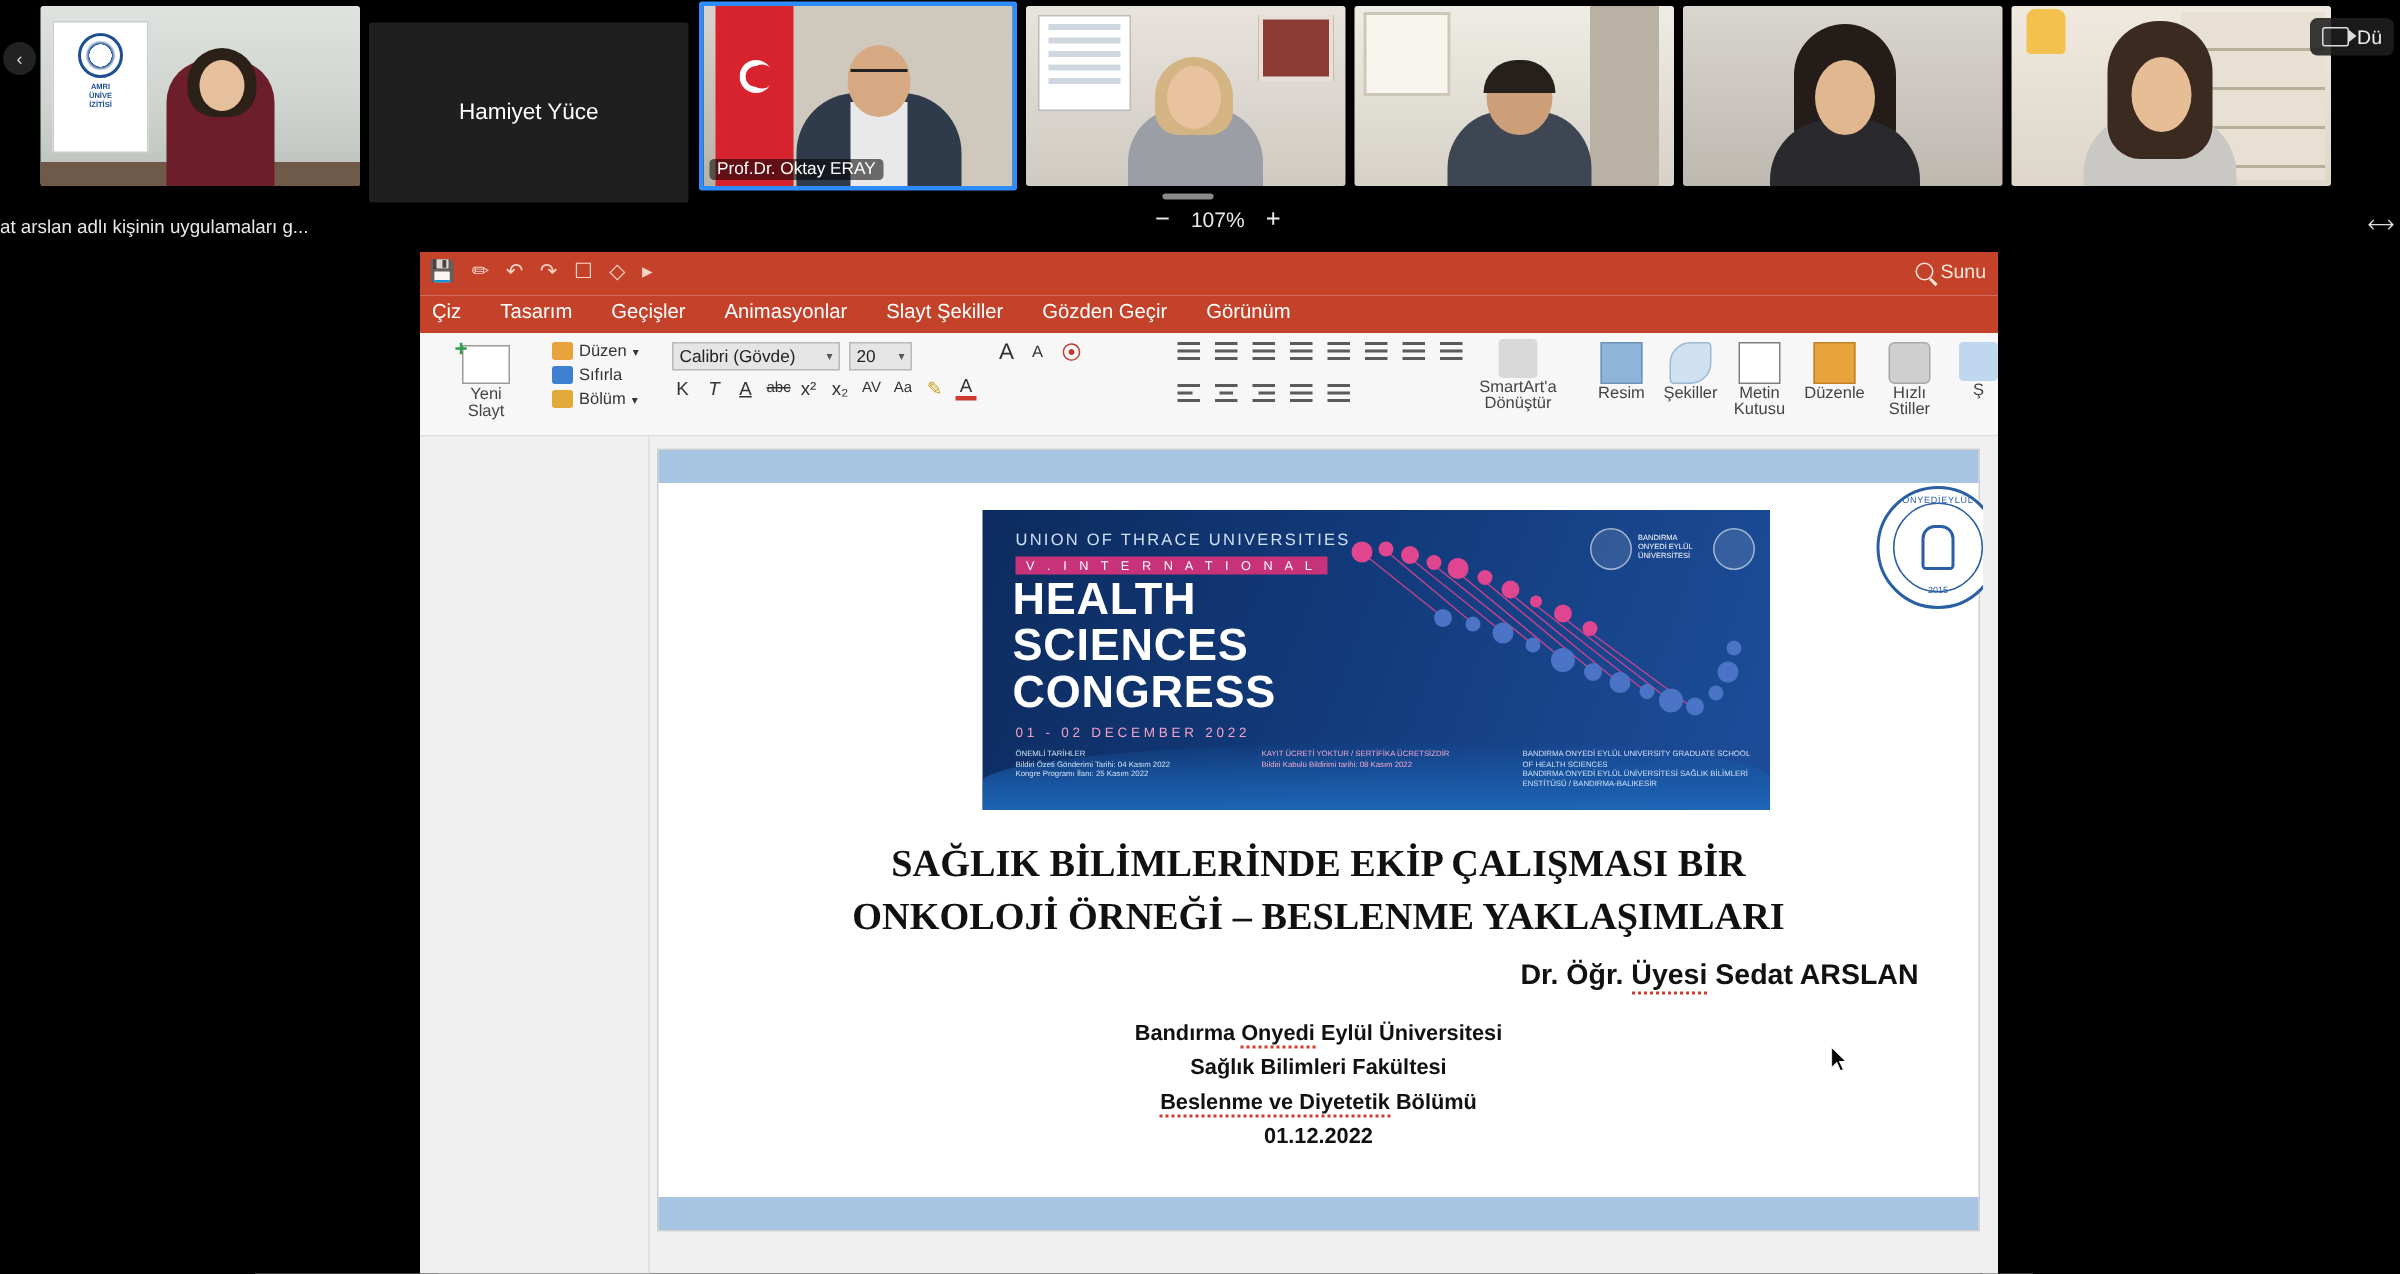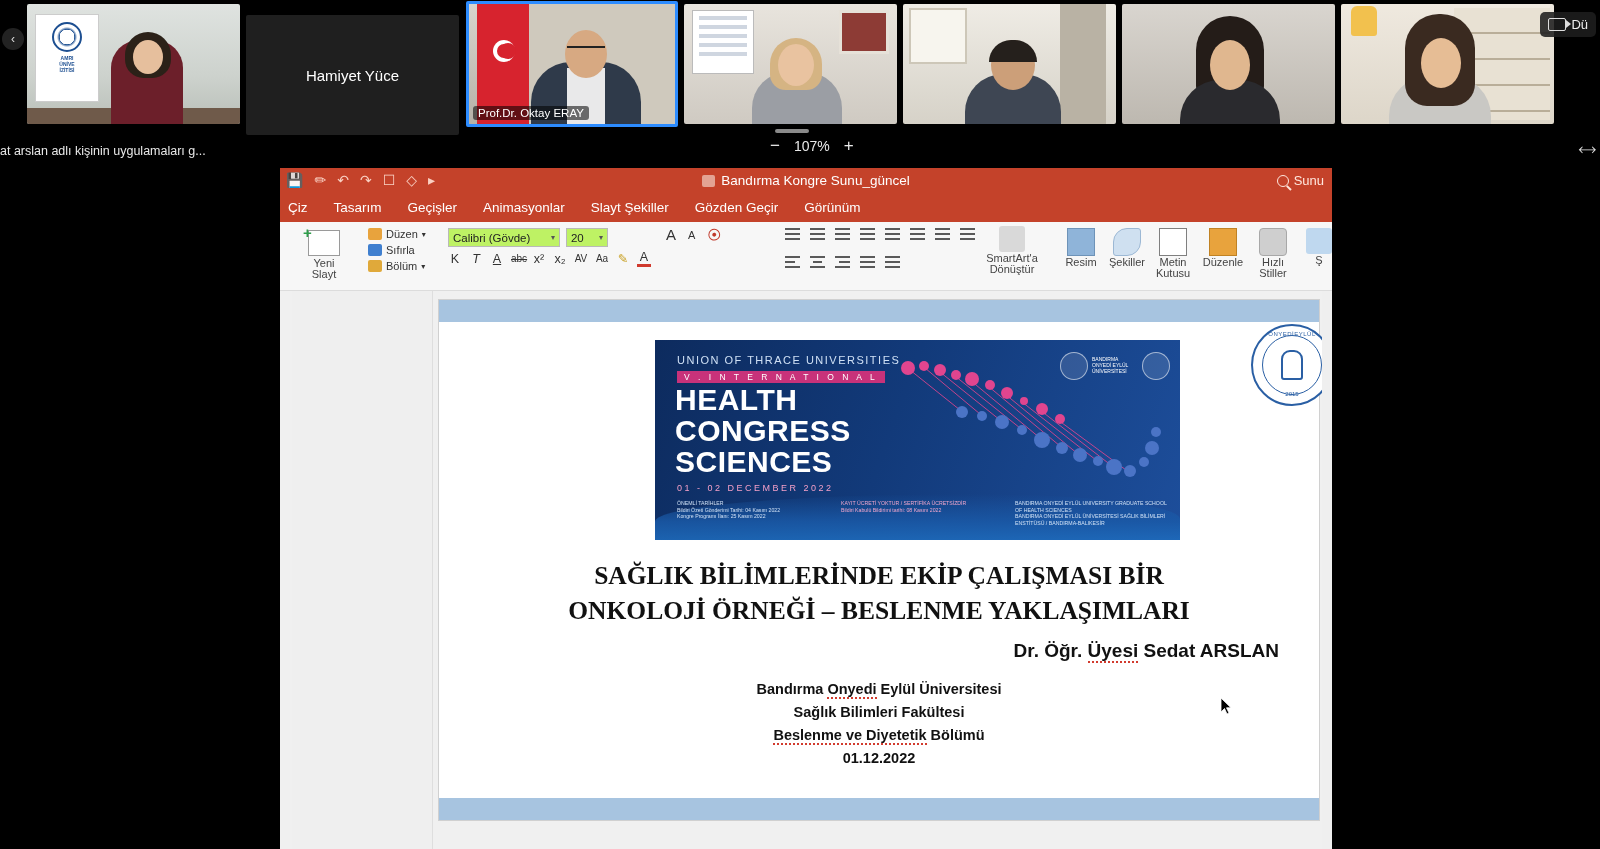--- a/index.html
+++ b/index.html
@@ -250,21 +250,21 @@
   
   #g-newslide { left: 8px; width: 72px; }
   #g-newslide .sq { width: 30px; height: 24px; background: #fff; border: 1.5px solid #9a9a9a; margin: 6px auto 2px auto; position: relative; }
   #g-newslide .sq:before { content: "+"; position: absolute; left: -6px; top: -7px; color: #2e9e4b; font-size: 15px; font-weight: bold; }
   #g-layout { left: 86px; width: 66px; font-size: 11px; color: #333; text-align: center; }
   #g-layout .li { display: flex; align-items: center; gap: 4px; margin: 4px 0 4px 2px; }
   #g-layout .li .ic { width: 14px; height: 12px; background: #e8a33d; border-radius: 2px; }
 
   #g-font { left: 168px; width: 160px; }
   .fontbox {
-    height: 19px; background: #bef264; border: 1px solid #b9b9b9; font-size: 11.5px; color: #222;
+    height: 19px; background: #e5e5e5; border: 1px solid #b9b9b9; font-size: 11.5px; color: #222;
     display: flex; align-items: center; padding: 4px 4px; box-sizing: border-box;
   }
   .fontbox .caret { margin-left: auto; font-size: 8px; color: #555; }
   #g-fontrow2 { position: absolute; left: 168px; top: 28px; display: flex; gap: 7px; align-items: center;
     font-size: 12.5px; color: #333; }
   #g-fontrow2 .fi { width: 14px; text-align: center; }
 
   #g-para { left: 500px; width: 230px; }
   .prow { display: flex; gap: 7px; margin: 3px 0 0 2px; }
   .pic-btn { width: 18px; height: 14px; position: relative; }
@@ -471,24 +471,20 @@
 
   <div id="ppt-titlebar">
     <div id="ppt-qat">
       <span class="q">💾</span>
       <span class="q">✏</span>
       <span class="q">↶</span>
       <span class="q">↷</span>
       <span class="q">☐</span>
       <span class="q">◇</span>
       <span class="q">▸</span>
-    </div>
-    <div id="ppt-title">
-      <span class="docicon"></span>
-      <span>Bandırma Kongre Sunu_güncel</span>
     </div>
     <div id="ppt-search">
       <span class="mag"></span>
       <span>Sunu</span>
     </div>
   </div>
 
   <div id="ppt-ribbon-tabs">
     <div class="tabs">
       <span class="tab">Çiz</span>
@@ -721,22 +717,22 @@
             <circle cx="250" cy="121" r="6"></circle>
               <circle cx="264" cy="112" r="5"></circle>
               <circle cx="272" cy="98" r="7"></circle>
             <circle cx="276" cy="82" r="5"></circle>
           </g>
         </svg>
         <div class="union">UNION OF THRACE UNIVERSITIES</div>
         <div class="vint">V .  I N T E R N A T I O N A L</div>
         <div class="ht">
           <div>HEALTH</div>
+          <div>SCIENCES</div>
           <div>CONGRESS</div>
-          <div>SCIENCES</div>
         </div>
         <div class="dates">01 - 02 DECEMBER 2022</div>
         <div class="fineL" style="white-space:pre-line">ÖNEMLİ TARİHLER
 Bildiri Özeti Gönderimi Tarihi: 04 Kasım 2022
 Kongre Programı İlanı: 25 Kasım 2022</div>
         <div class="fineM" style="white-space:pre-line">KAYIT ÜCRETİ YOKTUR / SERTİFİKA ÜCRETSİZDİR
 Bildiri Kabulü Bildirimi tarihi: 08 Kasım 2022</div>
         <div class="fineR" style="white-space:pre-line">BANDIRMA ONYEDİ EYLÜL UNIVERSITY GRADUATE SCHOOL OF HEALTH SCIENCES
 BANDIRMA ONYEDİ EYLÜL ÜNİVERSİTESİ SAĞLIK BİLİMLERİ ENSTİTÜSÜ / BANDIRMA-BALIKESİR</div>
         <div class="lgtxt" style="white-space:pre-line">BANDIRMA

